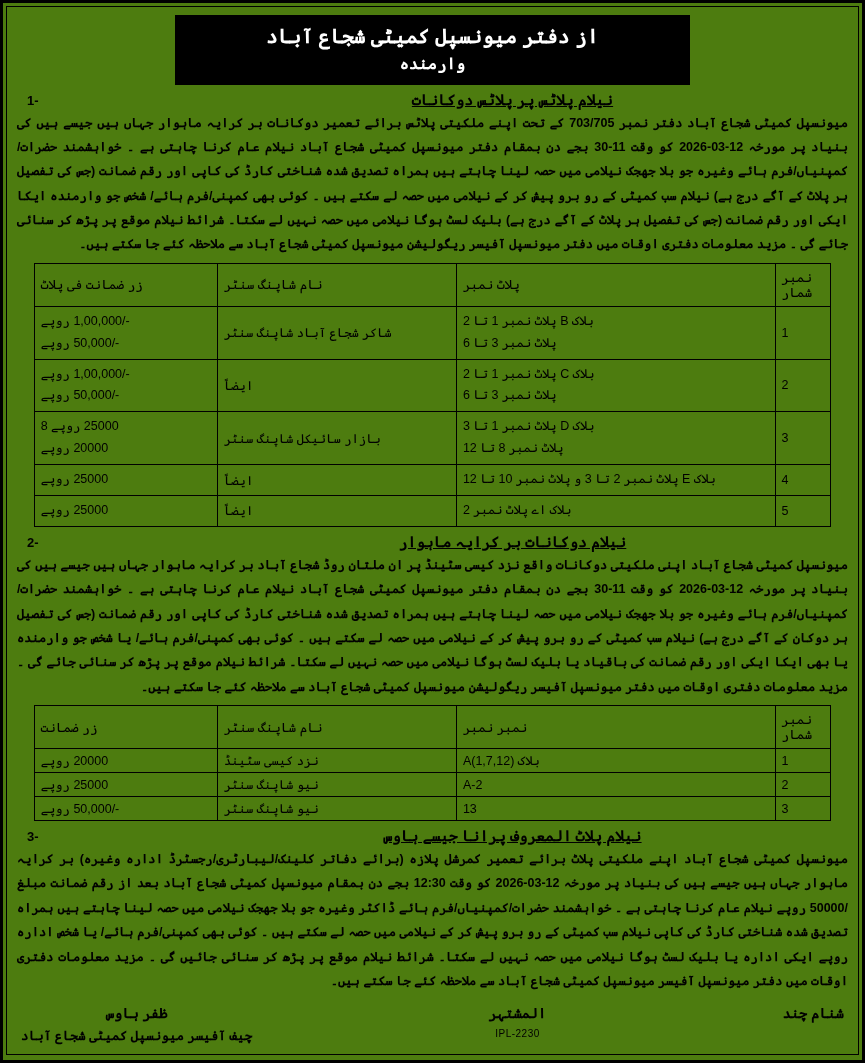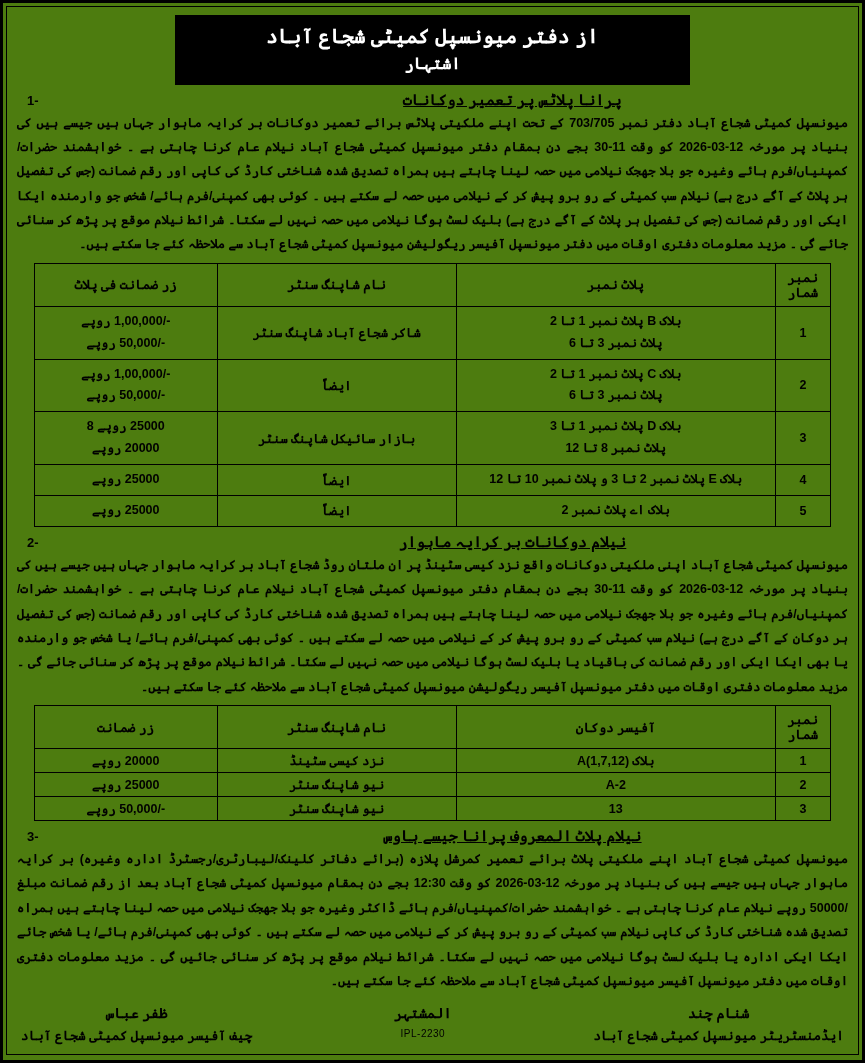--- a/index.html
+++ b/index.html
@@ -87,22 +87,22 @@
   table.tbl {
     border-collapse: collapse;
     width: 96%;
     margin: 4px auto 6px auto;
     direction: rtl;
   }
   table.tbl td, table.tbl th {
     border: 1px solid #000;
     padding: 4px 6px;
     font-size: 12.5px;
-    text-align: center;
-    font-weight: bold;
+    text-align: left;
+    font-weight: normal;
     vertical-align: middle;
   }
   table.tbl th {
     font-size: 13px;
     padding: 6px;
   }
   .c-num { width: 7%; }
   .c-plot { width: 40%; }
   .c-nazim { width: 30%; }
   .c-amt { width: 23%; }
@@ -133,26 +133,26 @@
   .ipl { font-size: 10px; font-weight: normal; letter-spacing: 0.5px; }
 </style>
 </head>
 <body>
 
 <div class="page">
   <div class="inner">
 
     <div class="header-band">
       <div class="header-title">از دفتر میونسپل کمیٹی شجاع آباد</div>
-      <div class="header-sub">اشتہار</div>
+      <div class="header-sub">وارمندہ</div>
     </div>
 
     <div class="section-head">
       <span class="num">-1</span>
-      <span class="ttl">پرانا پلاٹس پر تعمیر دوکانات</span>
+      <span class="ttl">نیلام پلاٹس پر پلاٹس دوکانات</span>
     </div>
     <div class="para">
       <span>میونسپل کمیٹی شجاع آباد دفتر نمبر 703/705 کے تحت اپنے ملکیتی پلاٹس برائے تعمیر دوکانات بر کرایہ ماہوار جہاں ہیں جیسے ہیں کی بنیاد پر مورخہ 12-03-2026</span>
       <span>کو وقت 11-30 بجے دن بمقام دفتر میونسپل کمیٹی شجاع آباد نیلام عام کرنا چاہتی ہے ۔ خواہشمند حضرات/کمپنیاں/فرم ہائے وغیرہ جو بلا جھجک نیلامی میں حصہ لینا چاہتے ہیں ہمراہ تصدیق</span>
       <span>شدہ شناختی کارڈ کی کاپی اور رقم ضمانت (جس کی تفصیل ہر پلاٹ کے آگے درج ہے) نیلام سب کمیٹی کے رو برو پیش کر کے نیلامی میں حصہ لے سکتے ہیں ۔ کوئی بھی کمپنی/فرم ہائے/</span>
       <span>شخص جو وارمندہ ایکا ایکی اور رقم ضمانت (جس کی تفصیل ہر پلاٹ کے آگے درج ہے) بلیک لسٹ ہوگا نیلامی میں حصہ نہیں لے سکتا۔ شرائط نیلام موقع پر پڑھ کر سنائی جائے گی ۔ مزید معلومات دفتری اوقات میں دفتر میونسپل</span>
       <span>آفیسر ریگولیشن میونسپل کمیٹی شجاع آباد سے ملاحظہ کئے جا سکتے ہیں۔</span>
     </div>
 
     <table class="tbl">
@@ -233,21 +233,21 @@
       <span>کو وقت 11-30 بجے دن بمقام دفتر میونسپل کمیٹی شجاع آباد نیلام عام کرنا چاہتی ہے ۔ خواہشمند حضرات/کمپنیاں/فرم ہائے وغیرہ جو بلا جھجک نیلامی میں حصہ لینا چاہتے ہیں ہمراہ تصدیق شدہ شناختی</span>
       <span>کارڈ کی کاپی اور رقم ضمانت (جس کی تفصیل ہر دوکان کے آگے درج ہے) نیلام سب کمیٹی کے رو برو پیش کر کے نیلامی میں حصہ لے سکتے ہیں ۔ کوئی بھی کمپنی/فرم ہائے/ یا شخص جو وارمندہ</span>
       <span>یا بھی ایکا ایکی اور رقم ضمانت کی باقیاد یا بلیک لسٹ ہوگا نیلامی میں حصہ نہیں لے سکتا۔ شرائط نیلام موقع پر پڑھ کر سنائی جائے گی ۔ مزید معلومات دفتری اوقات میں دفتر میونسپل آفیسر ریگولیشن</span>
       <span>میونسپل کمیٹی شجاع آباد سے ملاحظہ کئے جا سکتے ہیں۔</span>
     </div>
 
     <table class="tbl">
       <thead>
         <tr>
           <th class="c-num">نمبر شمار</th>
-          <th class="c-plot">آفیسر دوکان</th>
+          <th class="c-plot">نمبر نمبر</th>
           <th class="c-nazim">نام شاپنگ سنٹر</th>
           <th class="c-amt">زر ضمانت</th>
         </tr>
       </thead>
       <tbody>
         <tr>
           <td>1</td>
           <td>بلاک A(1,7,12)</td>
           <td>نزد کیسی سٹینڈ</td>
           <td>20000 روپے</td>
@@ -268,35 +268,34 @@
     </table>
 
     <div class="section-head">
       <span class="num">-3</span>
       <span class="ttl">نیلام پلاٹ المعروف پرانا جیسے ہاوس</span>
     </div>
     <div class="para">
       <span>میونسپل کمیٹی شجاع آباد اپنے ملکیتی پلاٹ برائے تعمیر کمرشل پلازہ (برائے دفاتر کلینک/لیبارٹری/رجسٹرڈ ادارہ وغیرہ) بر کرایہ ماہوار جہاں ہیں جیسے ہیں</span>
       <span>کی بنیاد پر مورخہ 12-03-2026 کو وقت 12:30 بجے دن بمقام میونسپل کمیٹی شجاع آباد بعد از رقم ضمانت مبلغ /50000 روپے نیلام عام کرنا چاہتی ہے ۔ خواہشمند</span>
       <span>حضرات/کمپنیاں/فرم ہائے ڈاکٹر وغیرہ جو بلا جھجک نیلامی میں حصہ لینا چاہتے ہیں ہمراہ تصدیق شدہ شناختی کارڈ کی کاپی نیلام سب کمیٹی کے رو برو پیش کر کے نیلامی میں حصہ لے</span>
-      <span>سکتے ہیں ۔ کوئی بھی کمپنی/فرم ہائے/ یا شخص جائے ایکا ایکی ادارہ یا بلیک لسٹ ہوگا نیلامی میں حصہ نہیں لے سکتا۔ شرائط نیلام موقع پر پڑھ کر سنائی جائیں گی ۔ مزید معلومات</span>
+      <span>سکتے ہیں ۔ کوئی بھی کمپنی/فرم ہائے/ یا شخص ادارہ روپے ایکی ادارہ یا بلیک لسٹ ہوگا نیلامی میں حصہ نہیں لے سکتا۔ شرائط نیلام موقع پر پڑھ کر سنائی جائیں گی ۔ مزید معلومات</span>
       <span>دفتری اوقات میں دفتر میونسپل آفیسر میونسپل کمیٹی شجاع آباد سے ملاحظہ کئے جا سکتے ہیں۔</span>
     </div>
 
     <div class="footer">
       <div class="footer-row">
         <div class="f-col">
-          <div class="l1">ظفر عباس</div>
+          <div class="l1">ظفر ہاوس</div>
           <div class="l2">چیف آفیسر میونسپل کمیٹی شجاع آباد</div>
         </div>
         <div class="f-col">
           <div class="l1">المشتہر</div>
           <div class="ipl">IPL-2230</div>
         </div>
         <div class="f-col">
           <div class="l1">شنام چند</div>
-          <div class="l2">ایڈمنسٹریٹر میونسپل کمیٹی شجاع آباد</div>
         </div>
       </div>
     </div>
 
   </div>
 </div>
 
 </body></html>

